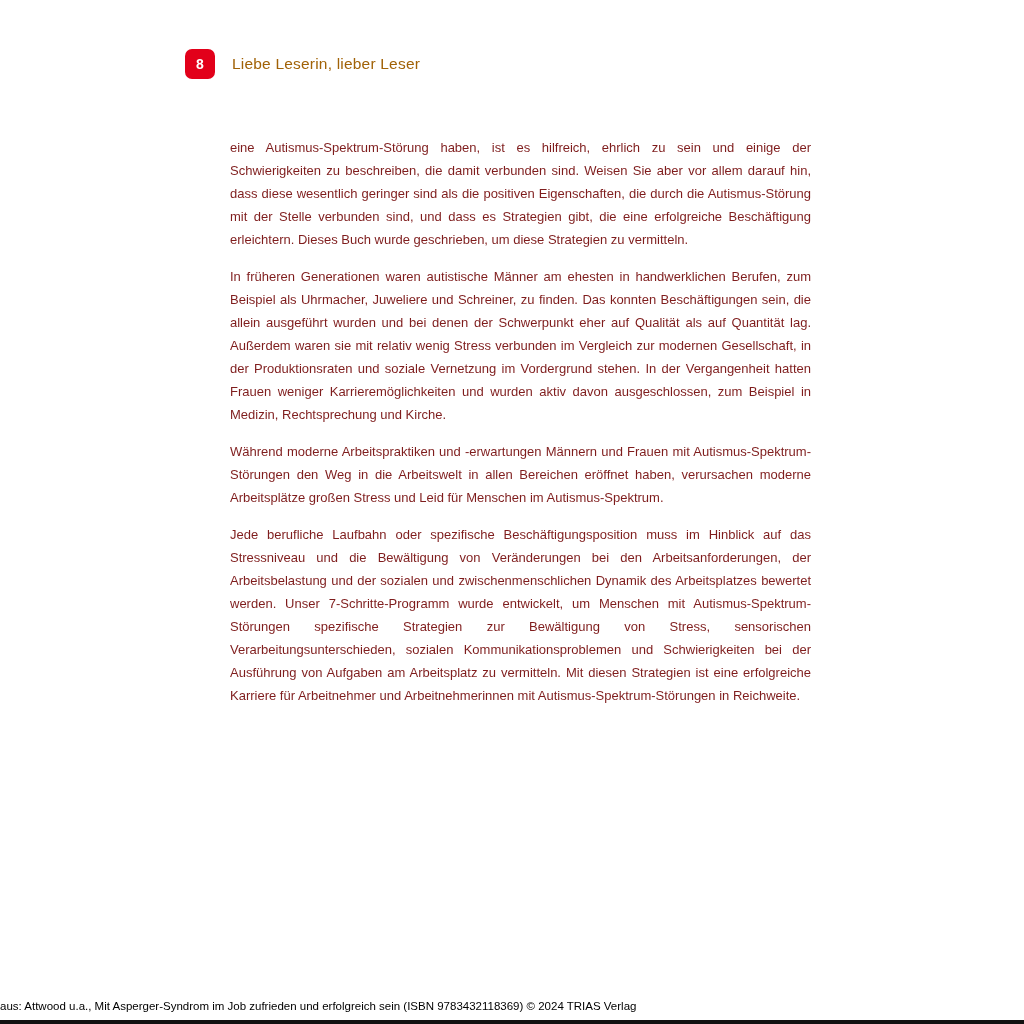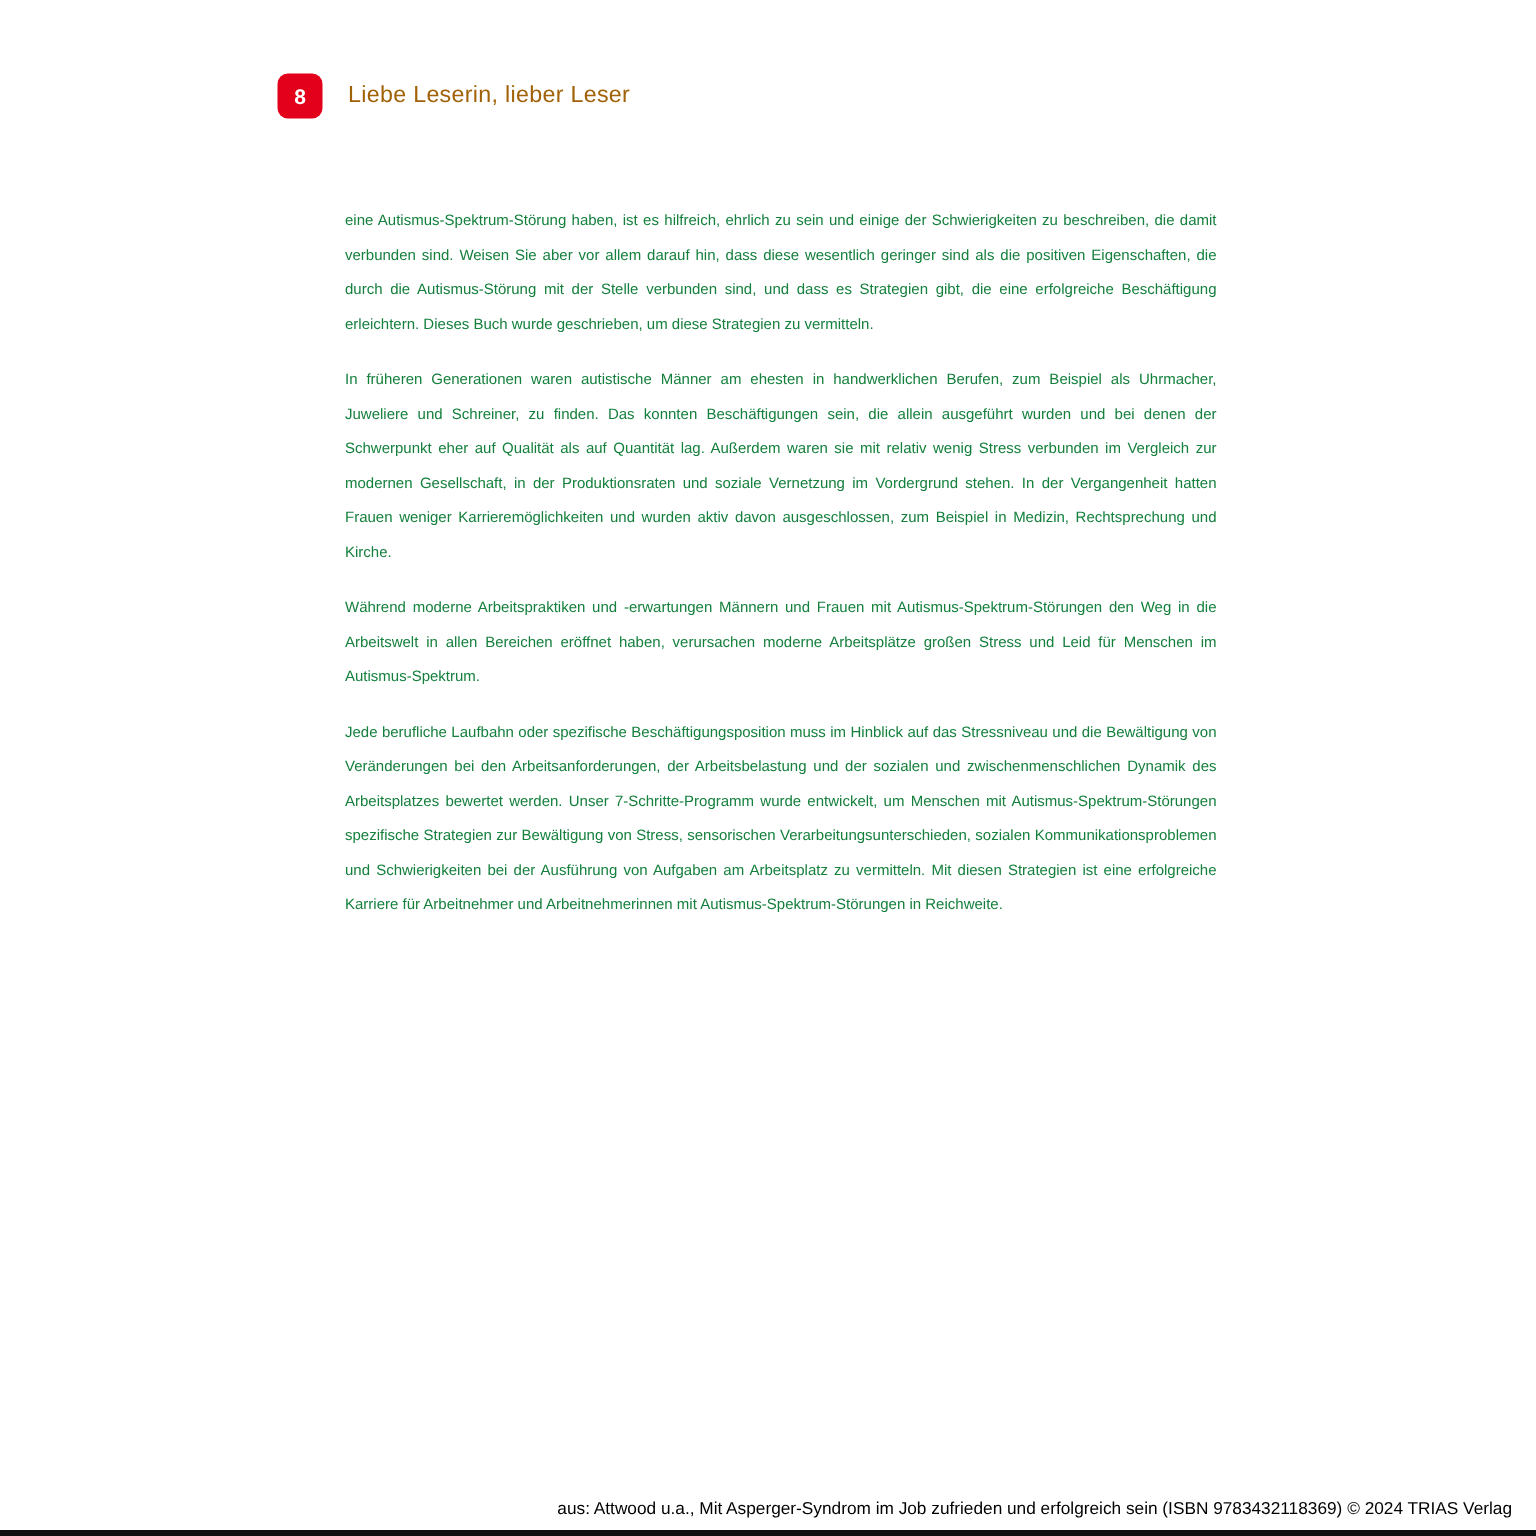--- a/index.html
+++ b/index.html
@@ -43,36 +43,36 @@
       font-size: 15.5px;
       font-weight: 400;
       color: #a16207;
       letter-spacing: 0.2px;
     }
     .body-text {
       position: absolute;
       top: 136px;
       left: 230px;
       width: 581px;
-      color: #15803d;
-      font-size: 10px;
+      color: #7f1d1d;
+      font-size: 13px;
       line-height: 23px;
       text-align: justify;
       hyphens: auto;
       -webkit-hyphens: auto;
     }
     .body-text p {
       margin: 0 0 14px 0;
     }
     .page-footer {
       position: absolute;
       left: 0;
-      right: 16px;
+      right: 4px;
       bottom: 12px;
-      text-align: right;
+      text-align: left;
       font-size: 11.5px;
       color: #000000;
     }
     .bottom-edge {
       position: absolute;
       left: 0;
       right: 0;
       bottom: 0;
       height: 4px;
       background: #111111;

